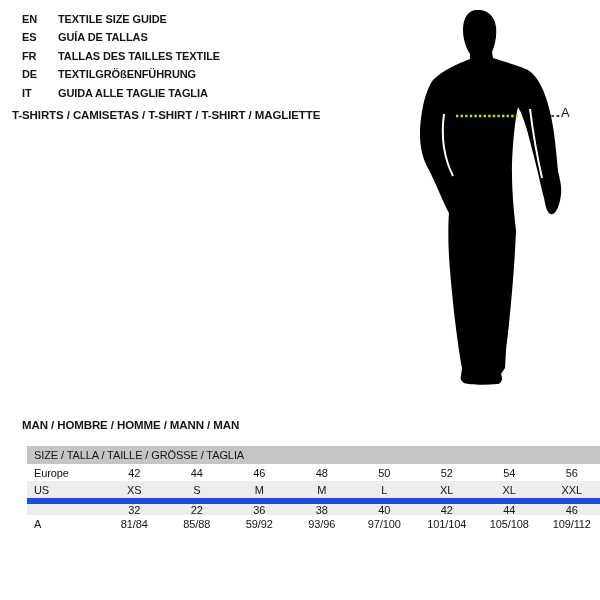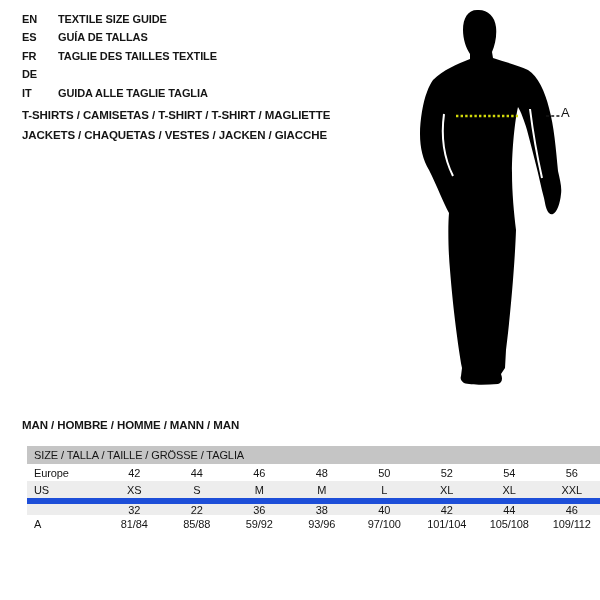--- a/index.html
+++ b/index.html
@@ -8,21 +8,21 @@
     font-family:"Liberation Sans", sans-serif; color:#151515; overflow:hidden;
   }
 
   
   .lang-block { position:absolute; left:22px; top:13px; }
   .lang-row { display:flex; height:18.4px; 
               font-weight:700; font-size:11px; letter-spacing:-0.1px; }
   .lang-code { width:36px; }
 
   
-  .cat-block { position:absolute; left:22px; top:106px; font-weight:700;
+  .cat-block { position:absolute; left:12px; top:106px; font-weight:700;
                font-size:11.5px; line-height:19.6px; letter-spacing:-0.1px; }
 
   
   .figure { position:absolute; left:415px; top:8px; width:160px; height:390px; }
   .measure-a { position:absolute; left:561px; top:105px; font-size:13px;
                font-weight:400; color:#151515; }
 
   
   .section-title { position:absolute; left:22px; top:419px; font-weight:700;
                    font-size:11.5px; letter-spacing:-0.1px; }
@@ -51,34 +51,34 @@
     <div class="lang-row">
       <span class="lang-code">EN</span>
       <span class="lang-label">TEXTILE SIZE GUIDE</span>
     </div>
     <div class="lang-row">
       <span class="lang-code">ES</span>
       <span class="lang-label">GUÍA DE TALLAS</span>
     </div>
     <div class="lang-row">
       <span class="lang-code">FR</span>
-      <span class="lang-label">TAGLIE DES TAILLES TEXTILE</span>
+      <span class="lang-label">TALLAS DES TAILLES TEXTILE</span>
     </div>
     <div class="lang-row">
       <span class="lang-code">DE</span>
+      <span class="lang-label">TEXTILGRÖßENFÜHRUNG</span>
     </div>
     <div class="lang-row">
       <span class="lang-code">IT</span>
       <span class="lang-label">GUIDA ALLE TAGLIE TAGLIA</span>
     </div>
   </div>
 
   <div class="cat-block">
     <div>T-SHIRTS / CAMISETAS / T-SHIRT / T-SHIRT / MAGLIETTE</div>
-    <div>JACKETS / CHAQUETAS / VESTES / JACKEN / GIACCHE</div>
   </div>
 
   <svg class="figure" viewBox="0 0 160 390" width="160" height="390" xmlns="http://www.w3.org/2000/svg">
     <path d="M62,2
          C72,1 80,8 81,19
          C82,28 80,37 77,44
          L78,50
          C90,54 103,57 113,62
          C123,68 130,84 134,100
          C139,118 141,141 143,163

